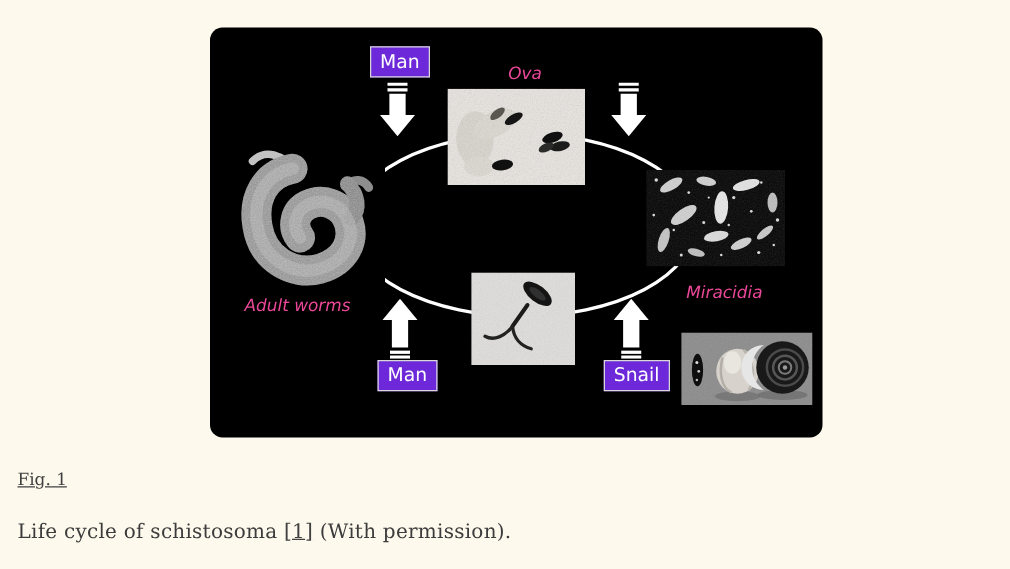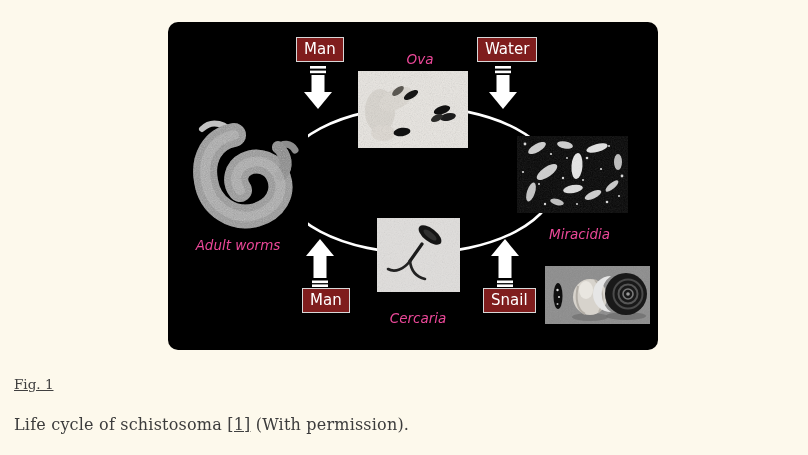--- a/index.html
+++ b/index.html
@@ -18,21 +18,21 @@
     background:#000; border-radius:10px;
   }
   .fig-panel svg { display:block; }
   .abs { position:absolute; }
 
   .ring-svg { left:0; top:0; }
 
   
   .flow-box {
     position:absolute;
-    background:#7f1d1d;
+    background:#6d28d9;
     border:1px solid #d8d8d8;
     color:#fff;
     font-family:"DejaVu Sans", sans-serif;
     font-size:15px;
     line-height:1.35;
     padding:1px 7px 2px 7px;
     white-space:nowrap;
   }
 
   
@@ -228,28 +228,26 @@
   <svg class="abs arrow-snail" width="30" height="48" viewBox="0 0 30 48">
     <g fill="#fff">
       <polygon points="15,0 29,17 1,17"></polygon>
       <rect x="8.5" y="17" width="13" height="22"></rect>
       <rect x="7" y="41.5" width="16" height="2.6"></rect>
       <rect x="7" y="45.4" width="16" height="2.6"></rect>
     </g>
   </svg>
 
   <div class="flow-box box-man-top">Man</div>
-  <div class="flow-box box-water">Water</div>
   <div class="flow-box box-man-bottom">Man</div>
   <div class="flow-box box-snail">Snail</div>
 
   <div class="stage-label label-ova">Ova</div>
   <div class="stage-label label-miracidia">Miracidia</div>
   <div class="stage-label label-adult-worms">Adult worms</div>
-  <div class="stage-label label-cercaria">Cercaria</div>
 </div>
 
 <div class="fig-link-row">
   <a class="cap-link" href="#">Fig. 1</a>
 </div>
 
 <div class="caption-row">
   <span>Life cycle of schistosoma </span><a class="cap-link" href="#">[1]</a><span> (With permission).</span>
 </div>
 

